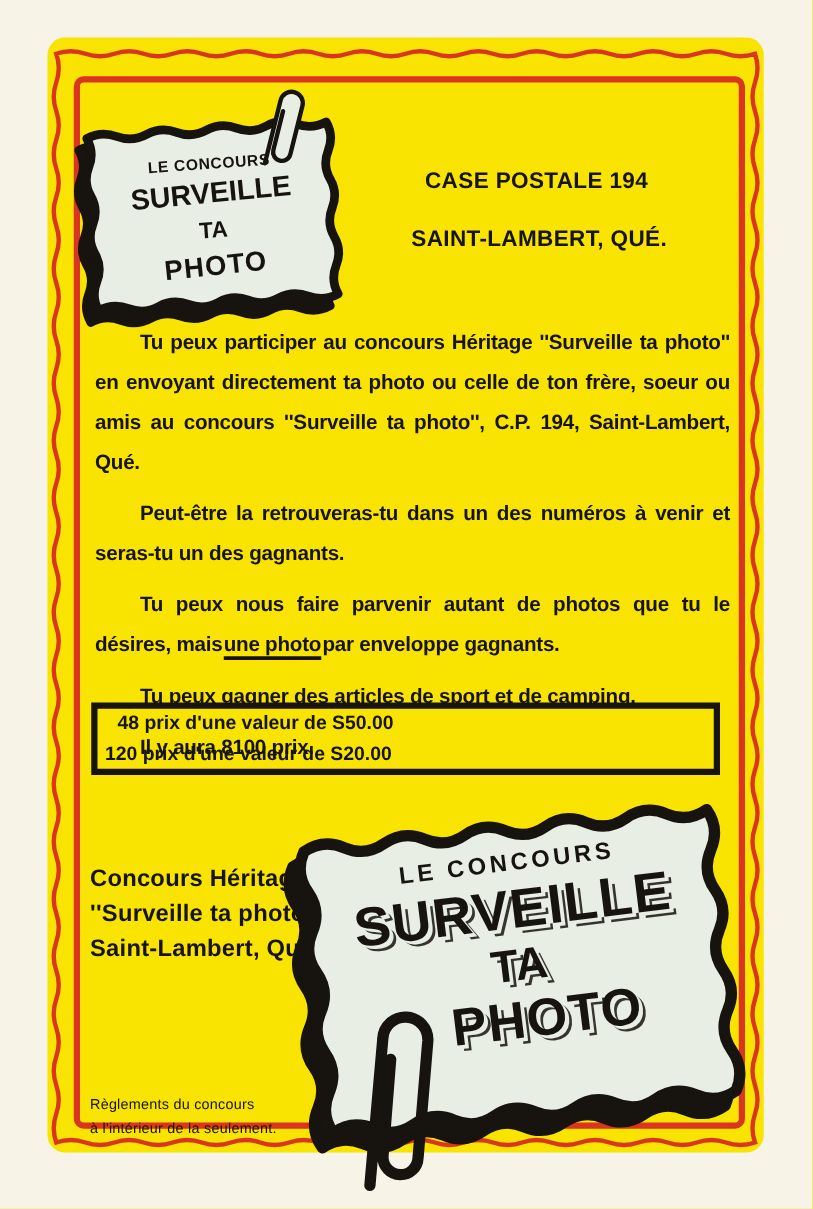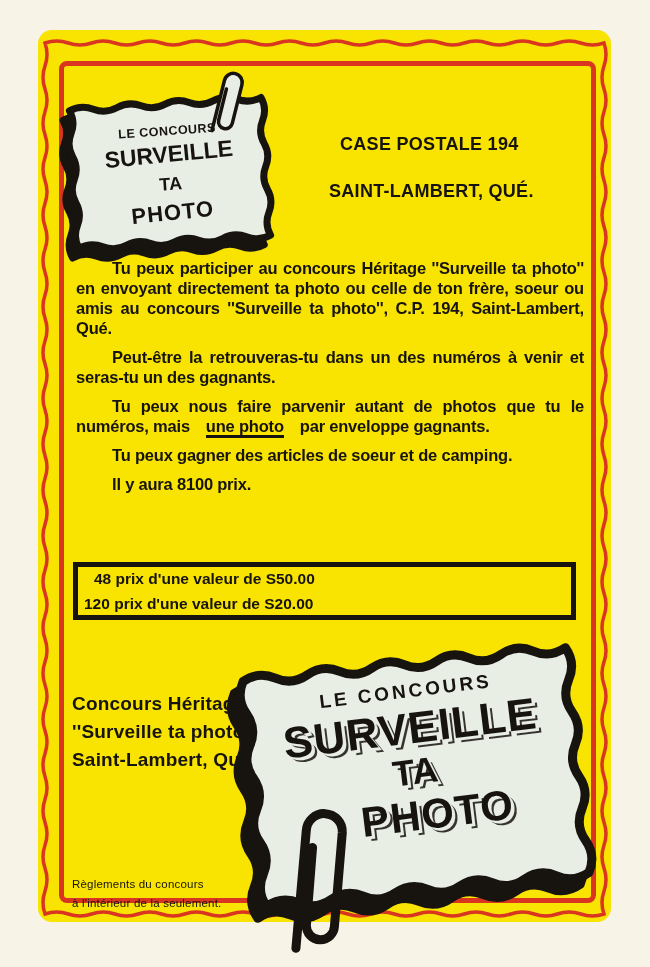--- a/index.html
+++ b/index.html
@@ -33,24 +33,24 @@
   .st-l2{font-size:18px;font-weight:700;margin-top:6px;}
   .st-l3{font-size:22px;font-weight:700;margin-top:5px;letter-spacing:1px;transform:rotate(-2deg);}
   .clip-small{position:absolute;left:150px;top:-18px;transform:rotate(18deg);overflow:visible;}
   .clip-small path{fill:var(--stamp);stroke:var(--ink);stroke-width:3.5;stroke-linecap:round;stroke-linejoin:round;}
   
   .hdr1{position:absolute;left:340px;top:134px;font-size:18px;font-weight:700;letter-spacing:.3px;z-index:3;text-align:right;}
   .hdr2{position:absolute;left:329px;top:181px;font-size:18px;font-weight:700;letter-spacing:.3px;z-index:3;}
   
   .copy{position:absolute;left:76px;top:258px;width:508px;z-index:3;}
   .copy p{
-    margin:0 0 9px 0;font-size:16.5px;line-height:20px;font-weight:700;
+    margin:0 0 9px 0;font-size:16.5px;line-height:32px;font-weight:700;
     text-align:justify;text-indent:36px;letter-spacing:-.2px;
   }
-  .u-seg{border-bottom:3px solid var(--ink);padding-bottom:0;margin:0 16px;}
+  .u-seg{border-bottom:3px solid var(--ink);padding-bottom:0;margin:0 1px;}
   
   .prize-box{
     position:absolute;left:73px;top:562px;width:503px;height:58px;
     border:5px solid var(--ink);display:flex;align-items:center;z-index:3;
   }
   .pcol{font-size:15.5px;font-weight:700;line-height:25px;white-space:nowrap;}
   .pcol-1{width:47%;padding-left:6px;}
   .pcol-2{width:53%;}
   .pcol-1 .prow:first-child{padding-left:10px;}
   .pcol-2 .prow:first-child{padding-left:12px;}
@@ -105,22 +105,22 @@
     <path d="M12,68 L12,16 A9 9 0 0 1 30,16 L30,56 A7 7 0 0 1 16,56 L16,24"></path>
   </svg>
 </div>
 
 <div class="hdr1">CASE POSTALE 194</div>
 <div class="hdr2">SAINT-LAMBERT, QUÉ.</div>
 
 <div class="copy">
   <p>Tu peux participer au concours Héritage ''Surveille ta photo'' en envoyant directement ta photo ou celle de ton frère, soeur ou amis au concours ''Surveille ta photo'', C.P. 194, Saint-Lambert, Qué.</p>
   <p>Peut-être la retrouveras-tu dans un des numéros à venir et seras-tu un des gagnants.</p>
-  <p><span>Tu peux nous faire parvenir autant de photos que tu le numéros, mais</span><span class="u-seg">une photo</span><span>par enveloppe gagnants.</span></p>
-  <p>Tu peux gagner des articles de soeur et de camping.</p>
+  <p><span>Tu peux nous faire parvenir autant de photos que tu le désires, mais</span><span class="u-seg">une photo</span><span>par enveloppe gagnants.</span></p>
+  <p>Tu peux gagner des articles de sport et de camping.</p>
   <p>Il y aura 8100 prix.</p>
 </div>
 
 <div class="prize-box">
   <div class="pcol pcol-1">
     <div class="prow">48 prix d'une valeur de S50.00</div>
     <div class="prow">120 prix d'une valeur de S20.00</div>
   </div>
 </div>
 

